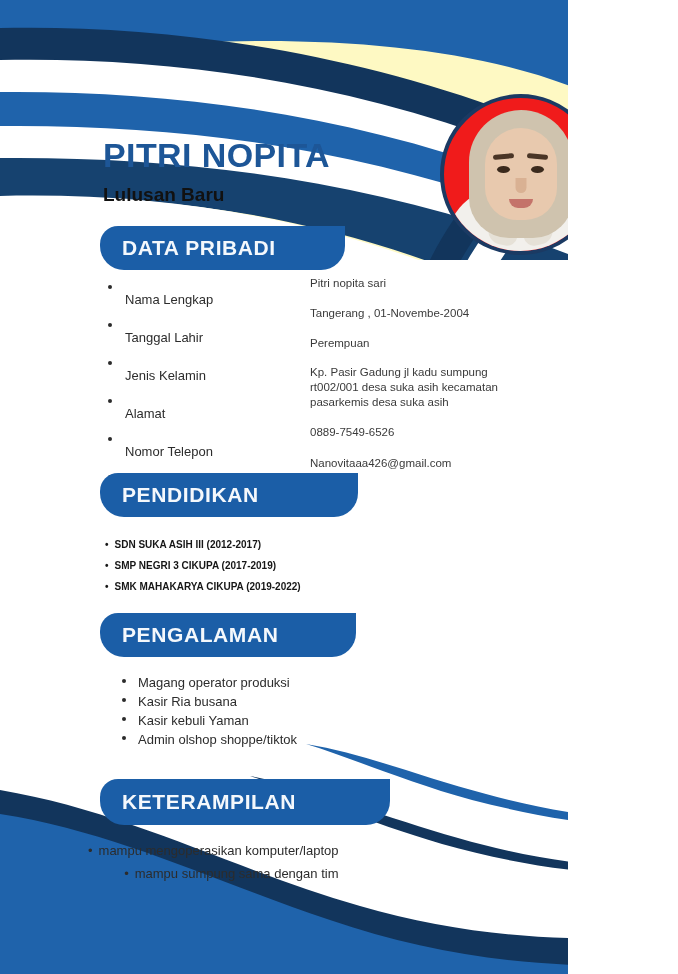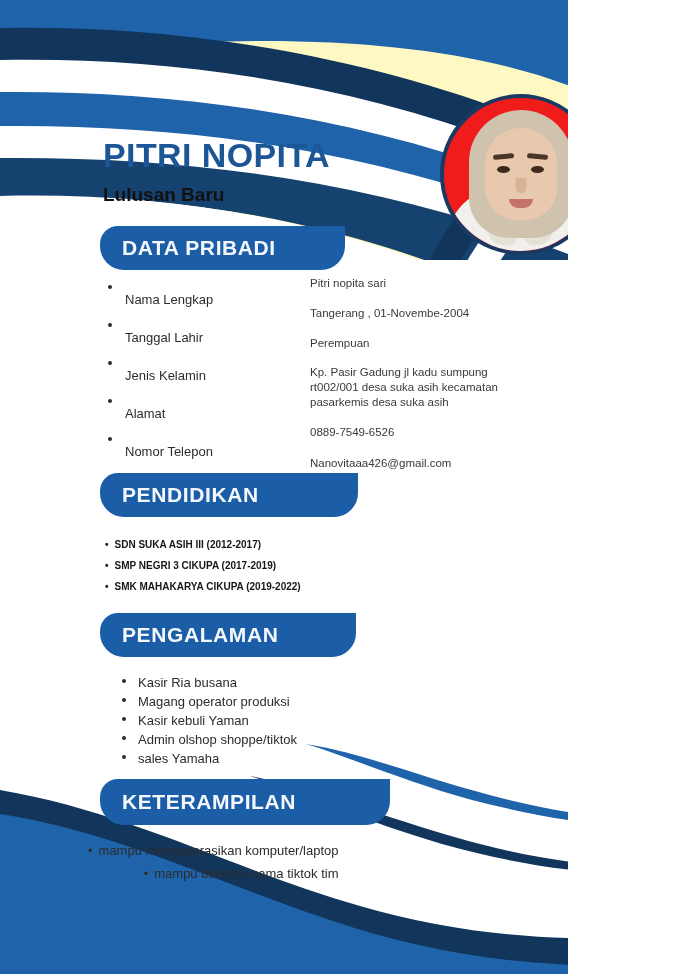--- a/index.html
+++ b/index.html
@@ -400,42 +400,38 @@
       <div class="edu-item">SMP NEGRI 3 CIKUPA (2017-2019)</div>
       <div class="edu-item">SMK MAHAKARYA CIKUPA (2019-2022)</div>
     </div>
 
     <div class="section-banner" id="banner-exp">
       <span class="banner-text">PENGALAMAN</span>
     </div>
     <div id="exp-list">
       <div class="exp-item">
         <span class="exp-bullet"></span>
-        <span class="exp-text">Kasir Ria busana</span>
+        <span class="exp-text">Magang operator produksi</span>
       </div>
       <div class="exp-item">
         <span class="exp-bullet"></span>
-        <span class="exp-text">Magang operator produksi</span>
+        <span class="exp-text">Kasir Ria busana</span>
       </div>
       <div class="exp-item">
         <span class="exp-bullet"></span>
         <span class="exp-text">Kasir kebuli Yaman</span>
       </div>
       <div class="exp-item">
         <span class="exp-bullet"></span>
         <span class="exp-text">Admin olshop shoppe/tiktok</span>
       </div>
-      <div class="exp-item">
-        <span class="exp-bullet"></span>
-        <span class="exp-text">sales Yamaha</span>
-      </div>
     </div>
 
     <div class="section-banner" id="banner-skill">
       <span class="banner-text">KETERAMPILAN</span>
     </div>
     <div id="skill-list">
       <div class="skill-item">mampu mengoperasikan komputer/laptop</div>
-      <div class="skill-item">mampu berkerja sama tiktok tim</div>
+      <div class="skill-item">mampu sumpung sama dengan tim</div>
     </div>
 
   </div>
 </div>
 
 </body></html>

